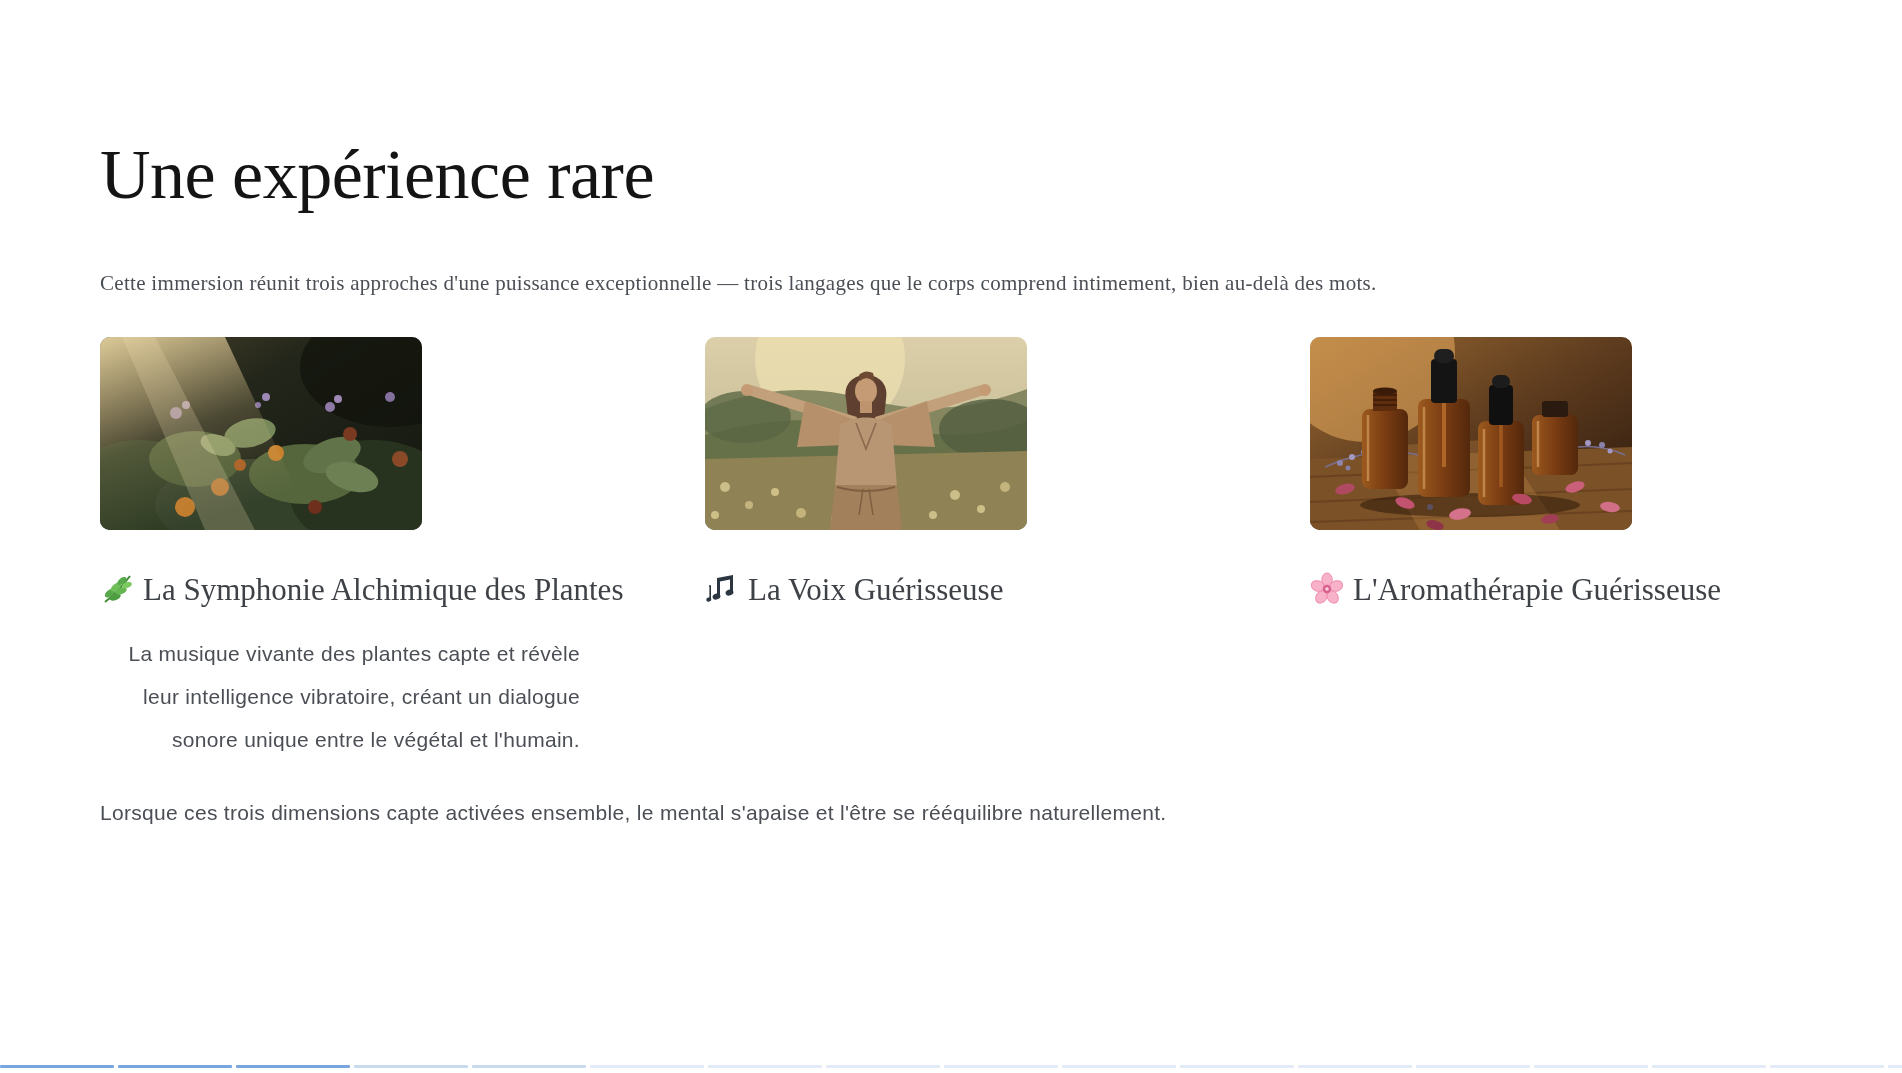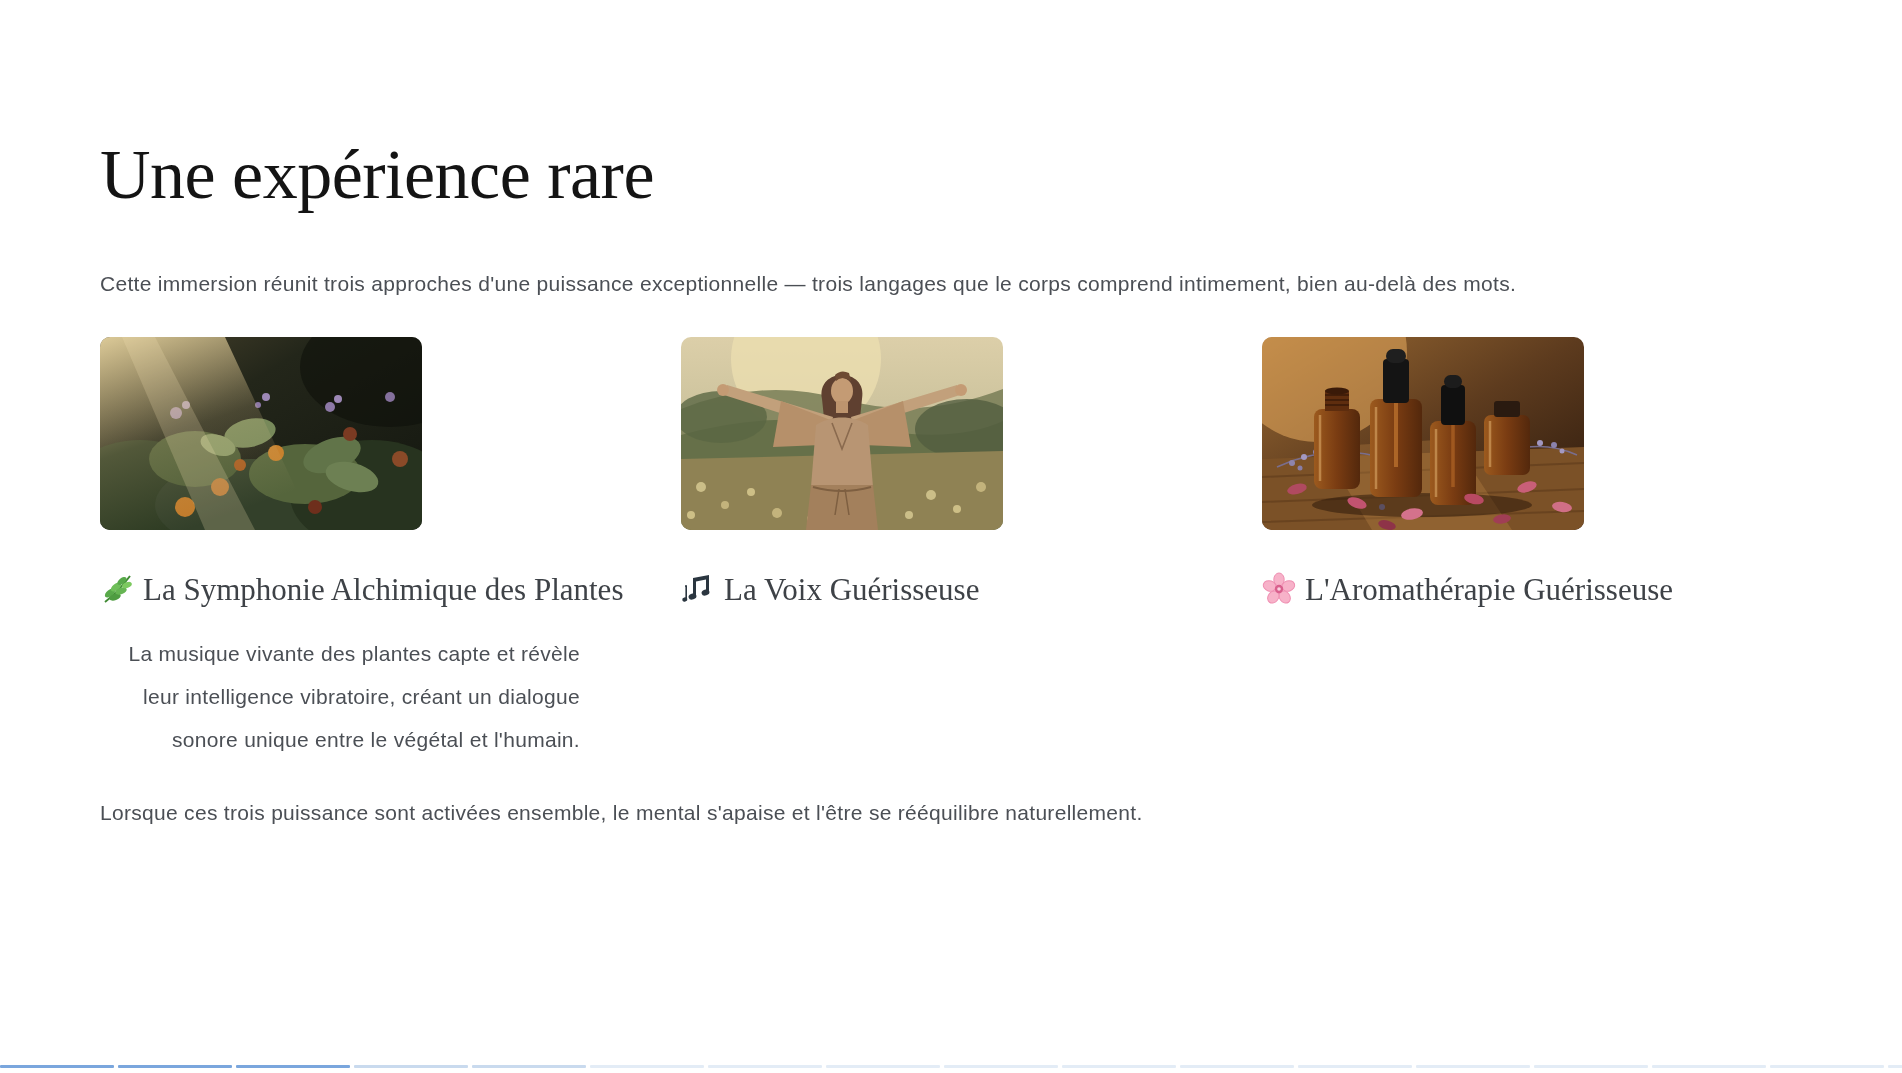--- a/index.html
+++ b/index.html
@@ -22,26 +22,27 @@
     letter-spacing:-0.5px;
     color:#141414;
   }
   p.lead {
     margin-top:52px;
     max-width:1520px;
     font-size:21px;
     line-height:43px;
     letter-spacing:0.3px;
     color:#4b4f55;
+    font-family:Liberation Serif, serif;
   }
   .pillars {
     margin-top:32px;
     display:grid;
     grid-template-columns:repeat(3, 525px);
-    column-gap:56px;
+    column-gap:80px;
   }
   .pillar-figure {
     width:322px; height:193px;
     border-radius:10px;
     overflow:hidden;
     display:block;
   }
   .pillar-figure svg { display:block; width:322px; height:193px; }
   h3.pillar-title {
     margin-top:36px;
@@ -290,21 +291,21 @@
                 <ellipse cx="11.3" cy="25" rx="5.2" ry="6.5" fill="#f7b2c9" stroke="#ef8fb2" stroke-width="1" transform="rotate(216 11.3 25)"></ellipse>
                 <ellipse cx="7.7" cy="14" rx="5.2" ry="6.5" fill="#f7b2c9" stroke="#ef8fb2" stroke-width="1" transform="rotate(288 7.7 14)"></ellipse>
                 <circle cx="17" cy="17" r="4.2" fill="#d95f8d"></circle>
                 <circle cx="17" cy="17" r="1.8" fill="#f9d2e0"></circle>
               </g>
             </svg></span><span>L'Aromathérapie Guérisseuse</span></h3>
     </article>
 
   </div>
 
-  <p class="closing">Lorsque ces trois puissance sont activées ensemble, le mental s'apaise et l'être se rééquilibre naturellement.</p>
+  <p class="closing">Lorsque ces trois dimensions capte activées ensemble, le mental s'apaise et l'être se rééquilibre naturellement.</p>
 
 </main>
 
 <div class="bottom-row">
     <div class="seg" style="background: rgb(122, 166, 221);"></div>
     <div class="seg" style="background: rgb(122, 166, 221);"></div>
     <div class="seg" style="background: rgb(122, 166, 221);"></div>
     <div class="seg" style="background: rgb(201, 218, 238);"></div>
     <div class="seg" style="background: rgb(201, 218, 238);"></div>
     <div class="seg" style="background: rgb(227, 236, 246);"></div>

